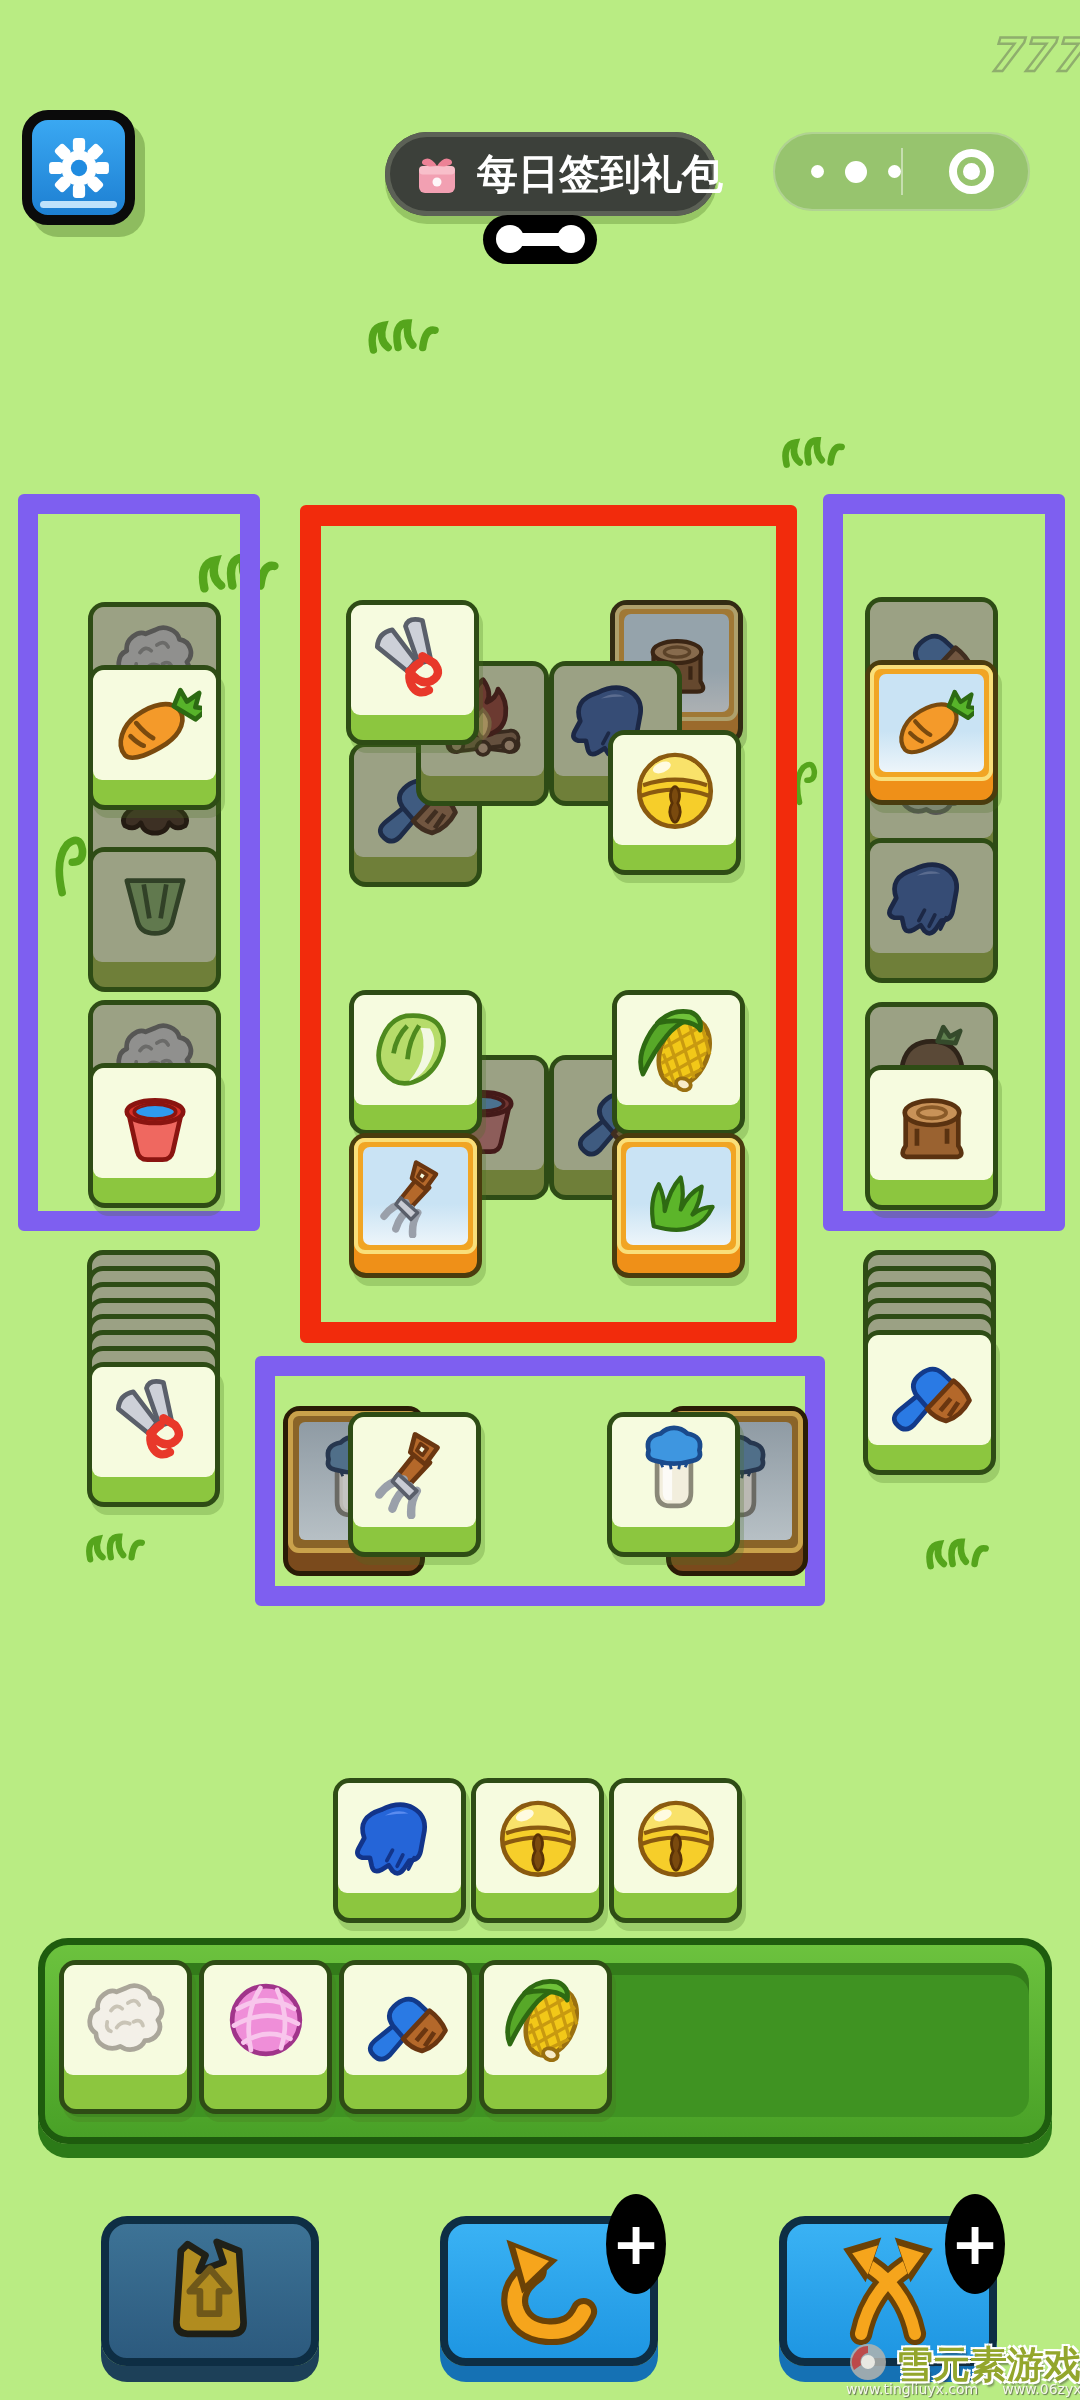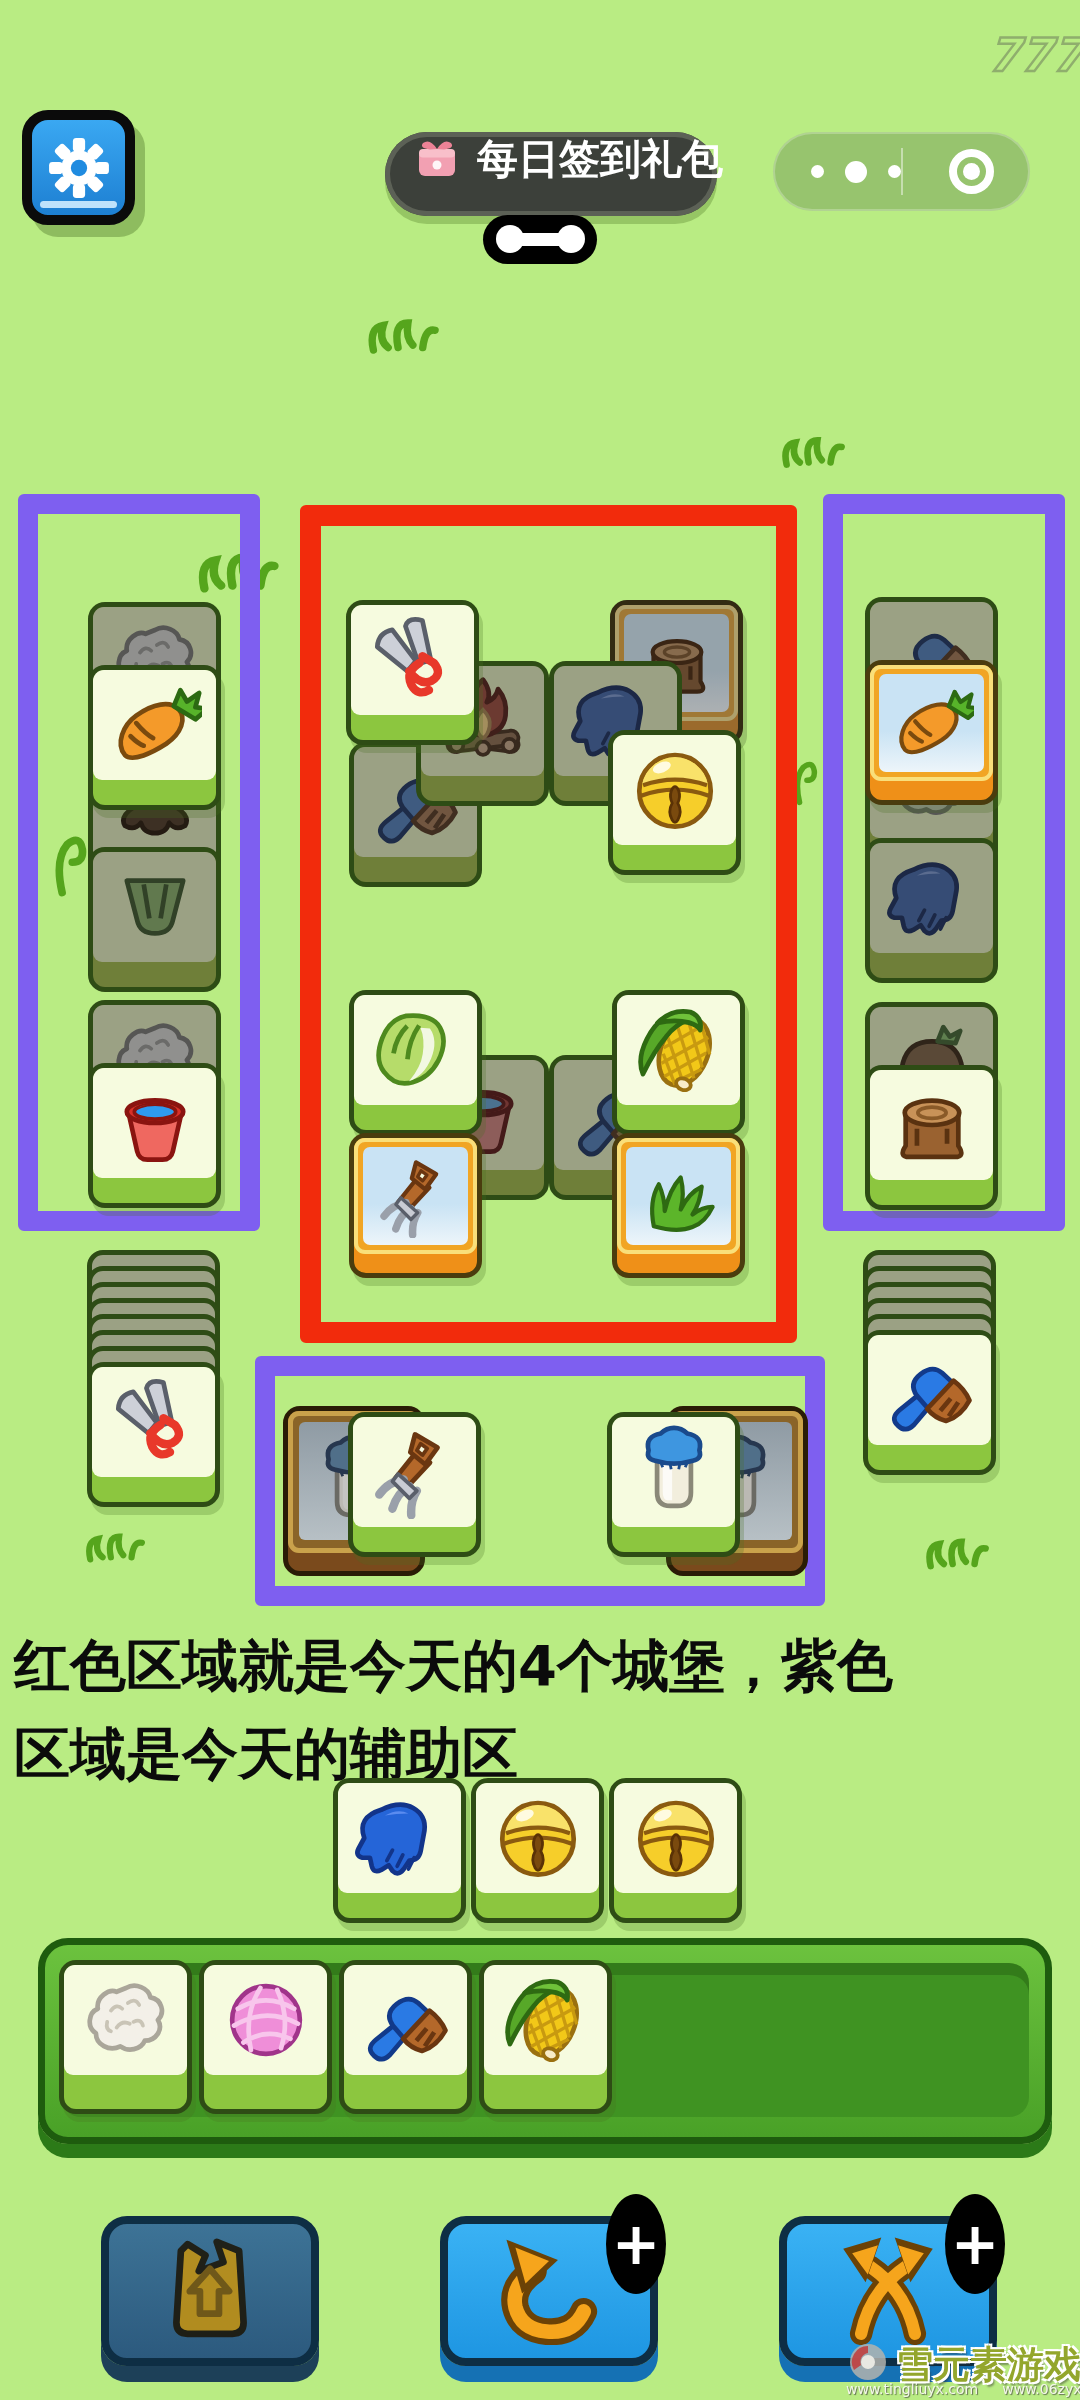--- a/index.html
+++ b/index.html
@@ -7,21 +7,21 @@
           font-family:"DejaVu Sans","Liberation Sans",sans-serif;}
   
   .wm-777{position:absolute;left:992px;top:28px;font-size:46px;font-weight:bold;font-style:italic;
           transform:skewX(-6deg);color:transparent;-webkit-text-stroke:2.5px #8fae6d;}
   .gear-btn{position:absolute;left:22px;top:110px;width:113px;height:115px;border-radius:26px;
             border:10px solid #0b0b0b;background:linear-gradient(#3aa8f2,#1d7fd2);box-sizing:border-box;
             box-shadow:10px 12px 0 rgba(90,130,50,.45);display:flex;align-items:center;justify-content:center;}
   .gear-btn .hl{position:absolute;left:8px;right:8px;bottom:7px;height:7px;border-radius:4px;background:#bfe2fb;}
   .daily-pill{position:absolute;left:385px;top:132px;width:332px;height:84px;border-radius:42px;
               background:#3c403a;box-shadow:inset 0 0 0 5px #5c6156, 0 8px 0 rgba(70,110,30,.30);
-              display:flex;align-items:flex-start;gap:14px;padding:0 26px;box-sizing:border-box;}
+              display:flex;align-items:center;gap:14px;padding:0 26px;box-sizing:border-box;}
   .daily-pill .txt{color:#fff;font-size:41px;font-weight:bold;white-space:nowrap;}
   .bone{position:absolute;left:483px;top:215px;width:114px;height:49px;background:#000;border-radius:25px;}
   .capsule{position:absolute;left:773px;top:132px;width:257px;height:79px;border-radius:40px;
            background:#97c46e;box-shadow:inset 0 0 0 2px rgba(255,255,255,.25);}
   .capsule .dots{position:absolute;left:38px;top:0;height:100%;width:90px;display:flex;align-items:center;justify-content:space-between;}
   .capsule .dot{background:#fff;border-radius:50%;width:13px;height:13px;}
   .capsule .dot.mid{width:22px;height:22px;}
   .capsule .divider{position:absolute;left:128px;top:16px;bottom:16px;width:2px;background:rgba(255,255,255,.45);}
   .capsule .record{position:absolute;left:176px;top:17px;width:45px;height:45px;border:8px solid #fff;border-radius:50%;box-sizing:border-box;}
   .capsule .record i{position:absolute;left:50%;top:50%;width:17px;height:17px;margin:-8.5px 0 0 -8.5px;background:#fff;border-radius:50%;}
@@ -559,24 +559,20 @@
       <div class="pile-strip" style="left: 863px; top: 1314px; z-index: 14;"></div>
       <div class="tile bright" style="left: 863px; top: 1330px; z-index: 40;">
         <div class="face">
           <svg class="icon" viewBox="0 0 100 100">
             <use href="#i-brush"></use>
           </svg>
         </div>
       </div>
     </div>
 
-  <div class="annotation">
-    <div>红色区域就是今天的4个城堡，紫色</div>
-    <div>区域是今天的辅助区</div>
-  </div>
 
   <div id="queue-row">
       <div class="tile bright" style="left: 333px; top: 1778px; z-index: 50;">
         <div class="face">
           <svg class="icon" viewBox="0 0 100 100">
             <use href="#i-glove"></use>
           </svg>
         </div>
       </div>
       <div class="tile bright" style="left: 471px; top: 1778px; z-index: 51;">

